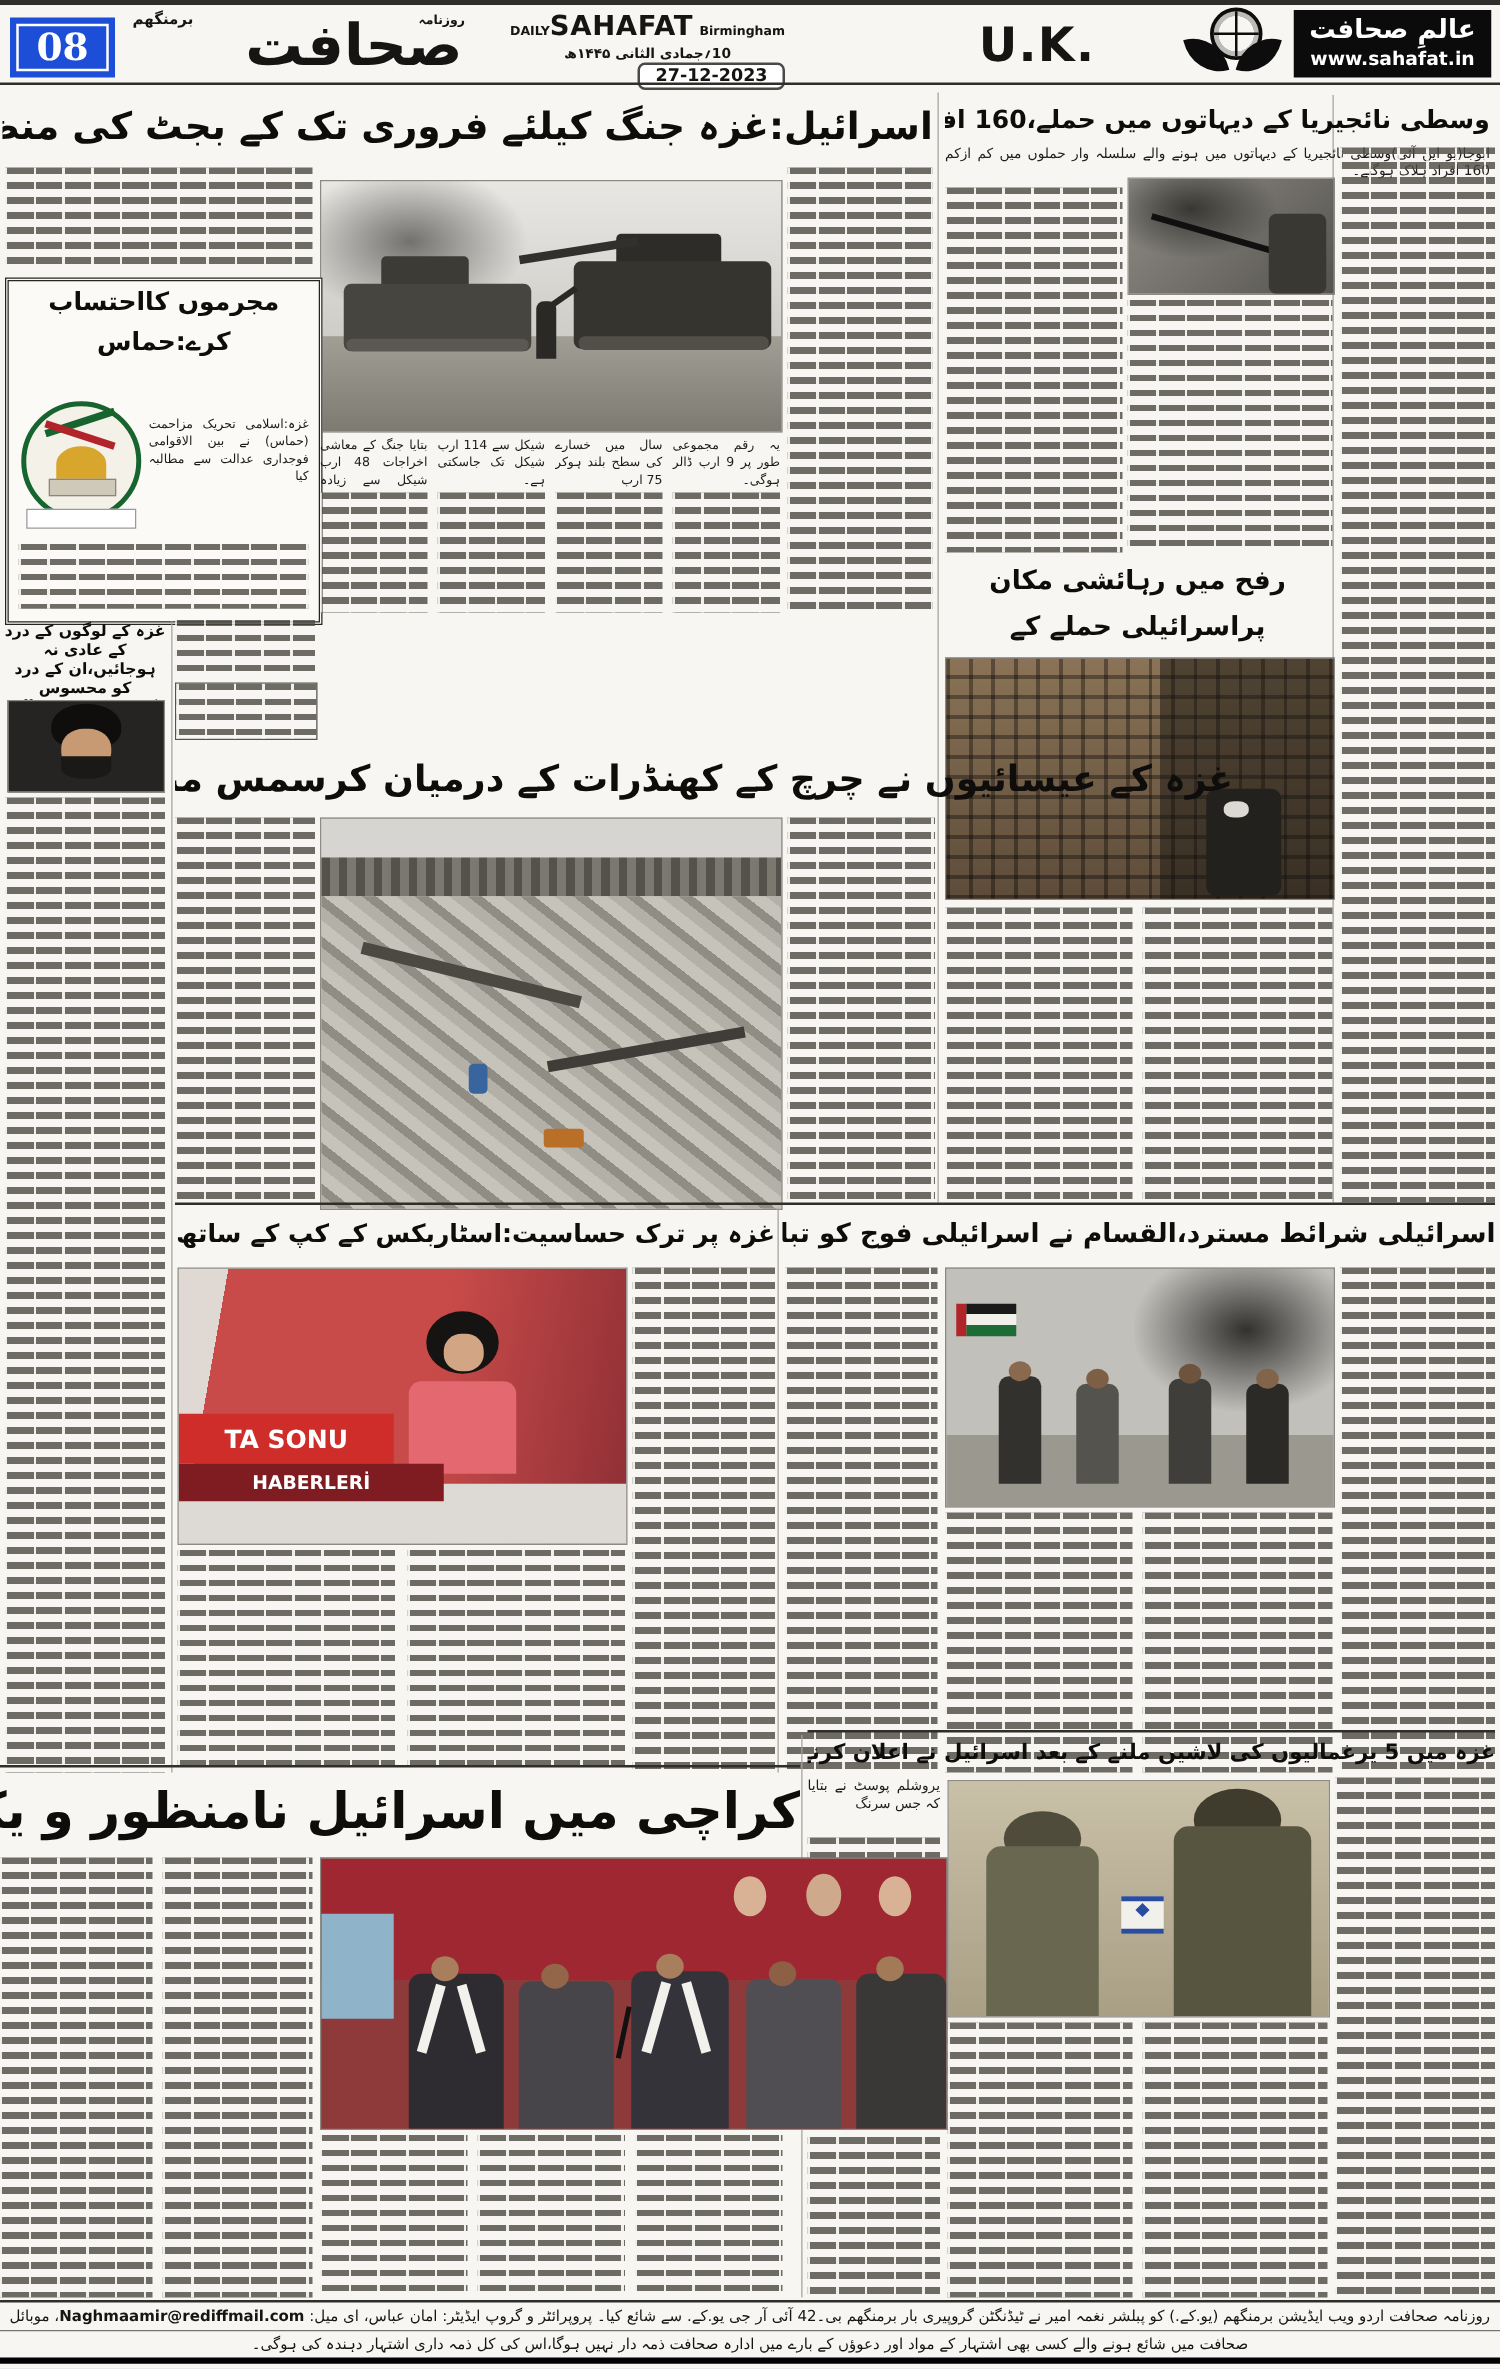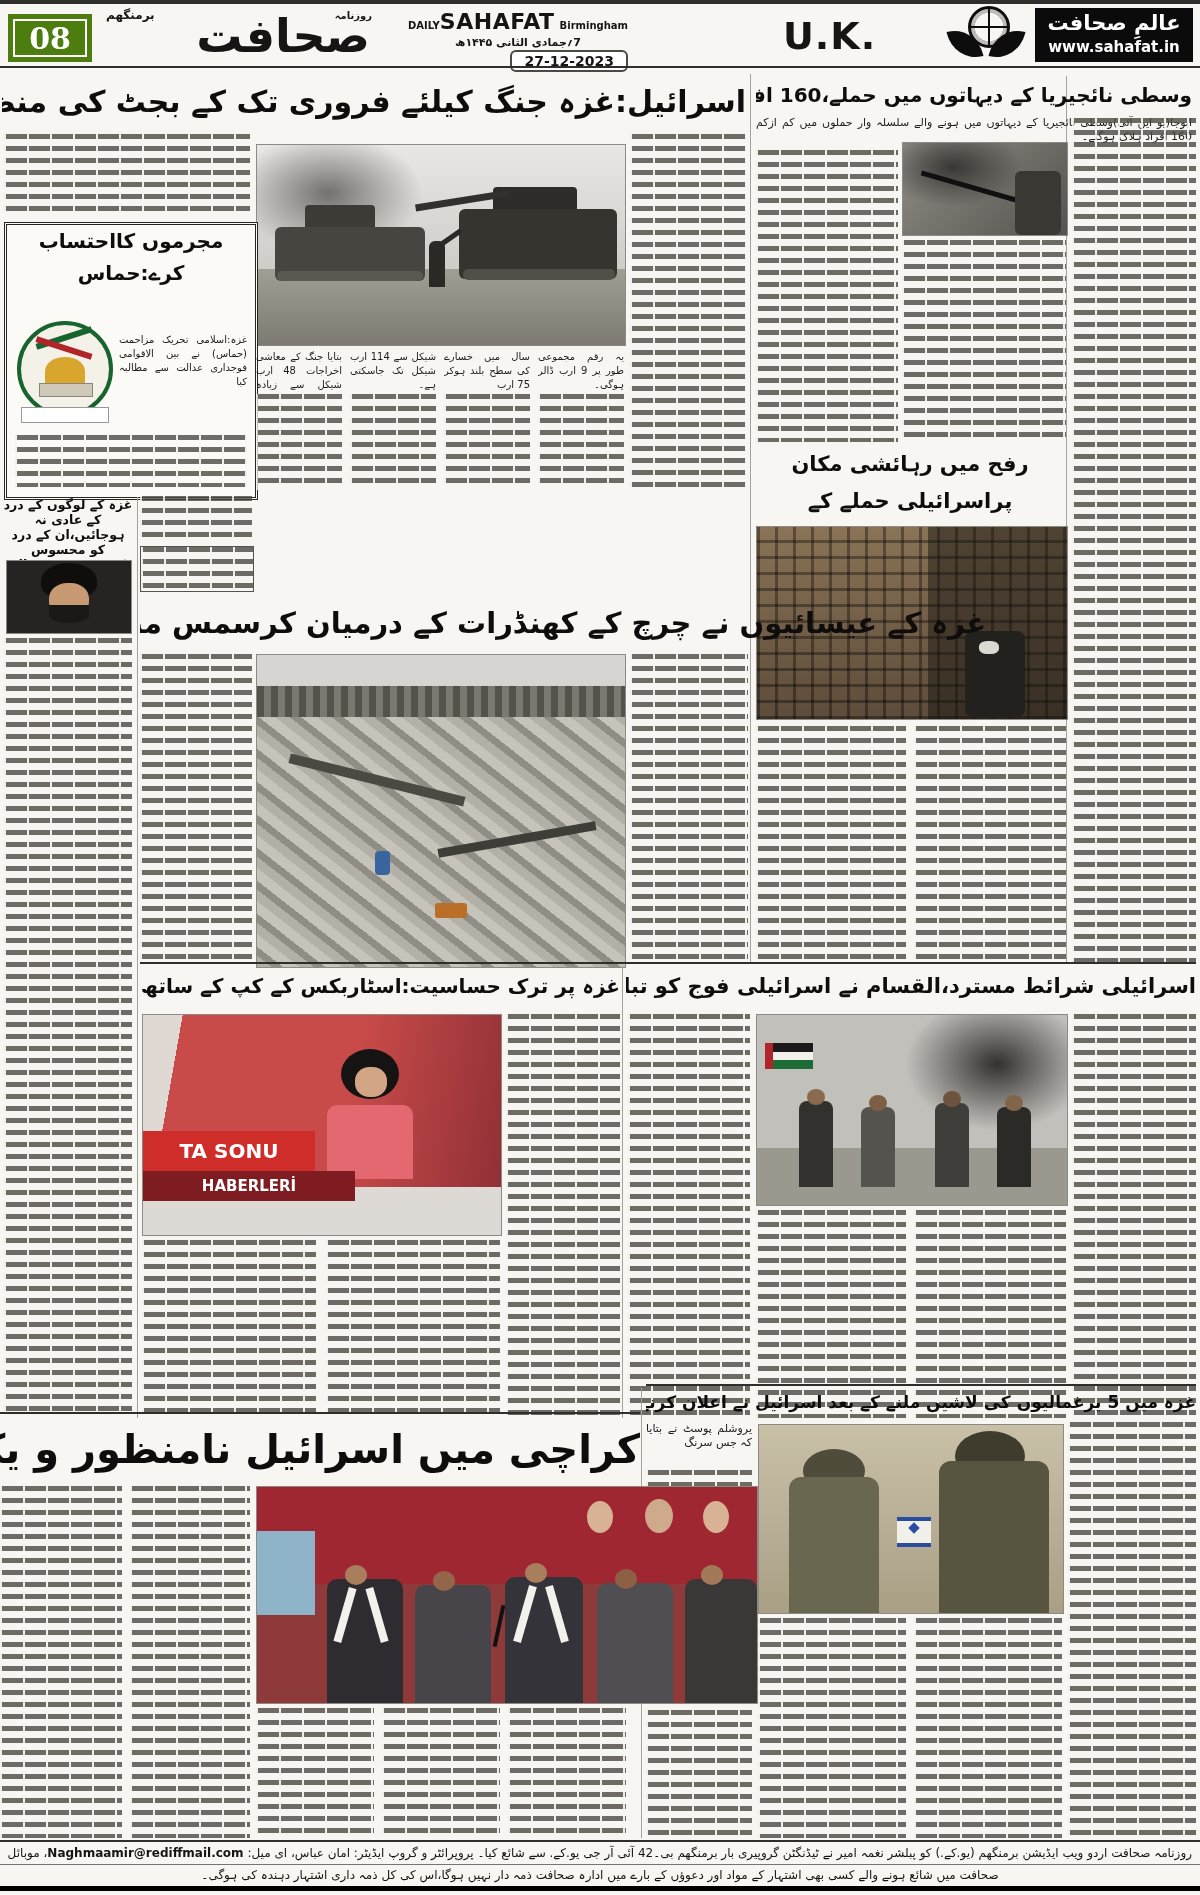--- a/index.html
+++ b/index.html
@@ -21,38 +21,38 @@
   .box27{border:2px solid #4a4945;border-radius:6px;font-weight:800;font-size:14px;
          padding:1px 12px;display:inline-block;background:#fff;}
 </style>
 </head>
 <body>
 
 <div class="page">
 
   <div class="abs hr" style="left:0;top:8;width:1200px;height:4px;"></div>
 
-  <div class="abs" style="left:8px;top:14px;width:84px;height:48px;background:#4d7c0f;">
+  <div class="abs" style="left:8px;top:14px;width:84px;height:48px;background:#1d4ed8;">
     <div class="abs" style="left:5px;top:5px;right:5px;bottom:5px;border:2px solid #fff;text-align:center;">
       <span style="font:700 30px 'DejaVu Serif',serif;color:#fff;line-height:36px;">08</span>
     </div>
   </div>
 
   <div class="abs urdu" style="left:100px;top:8px;width:270px;height:56px;">
     <span style="font-size:46px;font-weight:900;line-height:56px;">صحافت</span>
     <span style="font-size:10px;font-weight:700;position:absolute;right:-2px;top:2px;">روزنامہ</span>
     <span style="font-size:12px;font-weight:700;position:absolute;left:6px;top:0;">برمنگھم</span>
   </div>
 
   <div class="abs" style="left:408px;top:12px;width:220px;height:54px;text-align:center;">
     <div style="line-height:20px;">
       <span style="font-size:10px;font-weight:900;">DAILY</span><span style="font-size:22px;font-weight:900;letter-spacing:.5px;">SAHAFAT</span>
       <span style="font-size:10px;font-weight:800;">Birmingham</span>
     </div>
-    <div class="urdu" style="font-size:11px;font-weight:800;line-height:13px;">7؍جمادی الثانی ۱۴۴۵ھ</div>
+    <div class="urdu" style="font-size:11px;font-weight:800;line-height:13px;">10؍جمادی الثانی ۱۴۴۵ھ</div>
     <div style="margin-top:1px;text-align:right;"><span class="box27">27-12-2023</span></div>
   </div>
 
   <div class="abs" style="left:783px;top:14px;width:120px;height:46px;font-size:38px;font-weight:900;letter-spacing:1px;">U.K.</div>
 
   <div class="abs" style="left:940px;top:6px;width:95px;height:58px;">
     <div class="abs" style="left:10px;top:22px;width:30px;height:32px;background:#0d0d0d;border-radius:0 95% 0 95%;transform:rotate(-14deg);"></div>
     <div class="abs" style="left:52px;top:22px;width:30px;height:32px;background:#0d0d0d;border-radius:95% 0 95% 0;transform:rotate(14deg);"></div>
     <div class="abs" style="left:28px;top:0;width:36px;height:36px;border:3px solid #0d0d0d;border-radius:50%;background:
       linear-gradient(#0d0d0d,#0d0d0d) center/100% 2px no-repeat,

